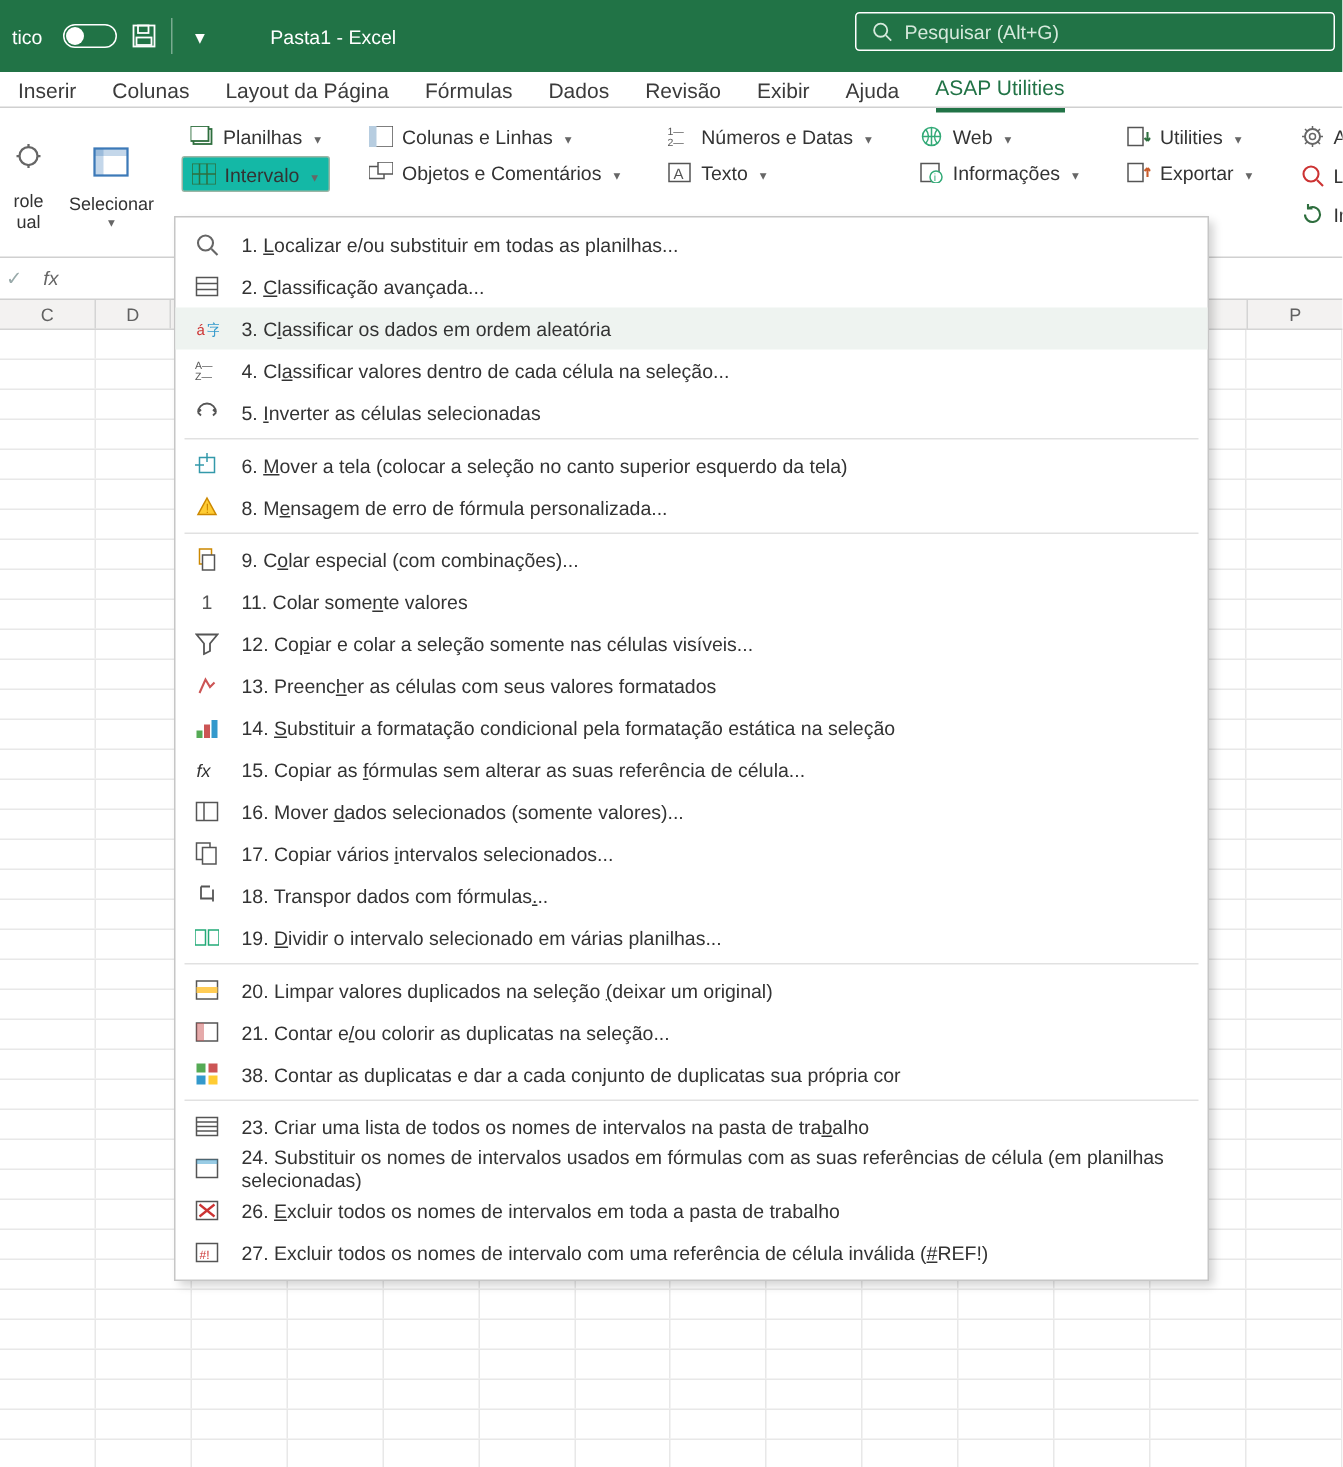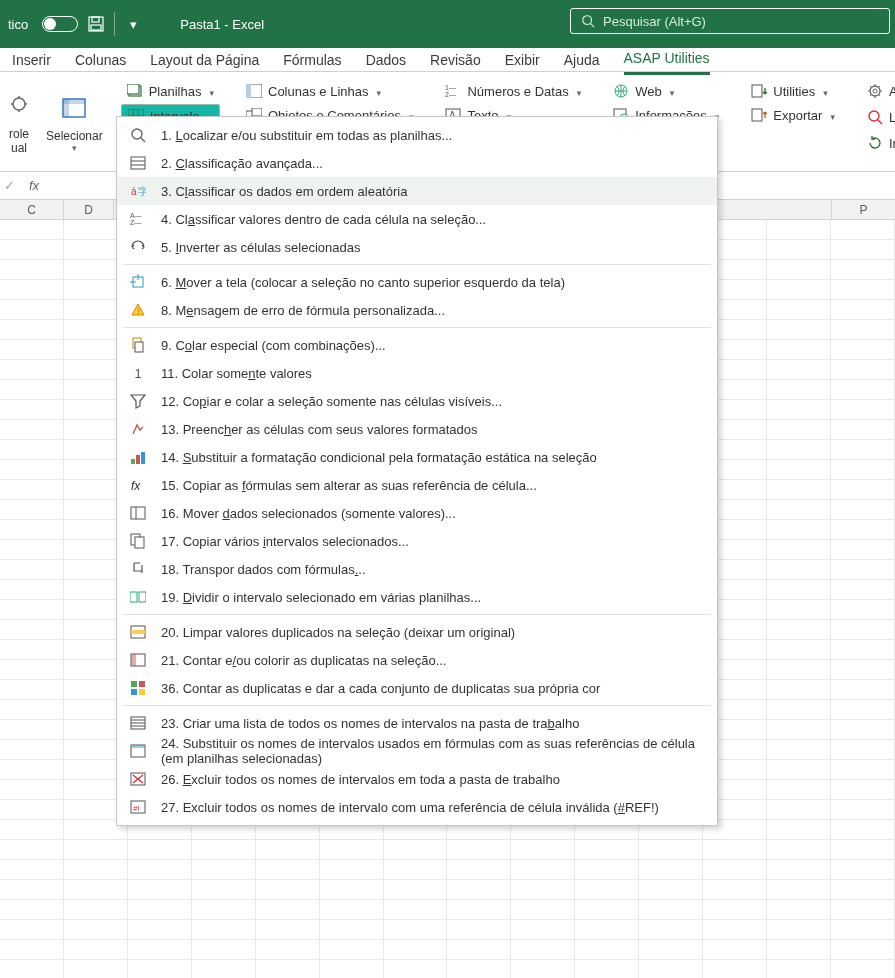--- a/index.html
+++ b/index.html
@@ -40,21 +40,21 @@
   .fxcheck { color: #9aa; margin-right: 6px; }
 
   
   .grid { position: relative; height: 800px; }
   .colhdr { display: flex; height: 20px; border-bottom: 1px solid #d4d4d4; background: #f3f2f1; }
   .colhdr div { width: 64px; border-right: 1px solid #d4d4d4; text-align: center; font-size: 12px; color: #616161; line-height: 20px; }
   .rows div.row { height: 20px; border-bottom: 1px solid #e8e8e8; display: flex; }
   .rows div.row span { width: 64px; border-right: 1px solid #e8e8e8; }
 
   
-  .dropdown { position: absolute; left: 116px; top: 116px; width: 602px; background: #fff; border: 1px solid #c6c6c6; box-shadow: 3px 3px 6px rgba(0,0,0,0.18); z-index: 10; padding: 4px 0; }
+  .dropdown { position: absolute; left: 116px; top: 144px; width: 690px; background: #fff; border: 1px solid #c6c6c6; box-shadow: 3px 3px 6px rgba(0,0,0,0.18); z-index: 10; padding: 4px 0; }
   .ditem { display: flex; align-items: center; height: 28px; padding: 0 10px; cursor: pointer; font-size: 13px; color: #333; }
   .ditem:hover, .ditem.hov { background: #eef3f0; }
   .ditem .mi { width: 22px; display: inline-flex; align-items: center; justify-content: center; margin-right: 12px; color: #555; flex-shrink: 0; }
   .ditem .num { color: #333; }
   .ditem .ul { text-decoration: underline; }
   .dsep { height: 1px; background: #e1e1e1; margin: 3px 6px; }
 
   
   .colP { position: absolute; right: 0; top: 210px; width: 64px; border-left: 1px solid #d4d4d4; border-bottom: 1px solid #d4d4d4; height: 20px; background: #f3f2f1; text-align: center; font-size: 12px; color: #616161; line-height: 20px; }
 
@@ -1076,21 +1076,21 @@
     </div>
     <div class="ditem">
       <span class="mi">
         <svg width="16" height="16" viewBox="0 0 16 16">
           <rect x="1" y="1" width="6" height="6" fill="#5a5"></rect>
           <rect x="9" y="1" width="6" height="6" fill="#c55"></rect>
           <rect x="1" y="9" width="6" height="6" fill="#39c"></rect>
           <rect x="9" y="9" width="6" height="6" fill="#fc3"></rect>
         </svg>
       </span>
-      <span><span class="num">36.  </span>Contar as duplicatas e dar a cada conjunto de duplicatas sua própria cor</span>
+      <span><span class="num">38.  </span>Contar as duplicatas e dar a cada conjunto de duplicatas sua própria cor</span>
     </div>
     <div class="dsep"></div>
     <div class="ditem">
       <span class="mi">
         <svg width="16" height="16" viewBox="0 0 16 16">
           <rect x="1" y="2" width="14" height="12" fill="none" stroke="#555"></rect>
           <line x1="1" y1="5" x2="15" y2="5" stroke="#555"></line>
           <line x1="1" y1="8" x2="15" y2="8" stroke="#555"></line>
           <line x1="1" y1="11" x2="15" y2="11" stroke="#555"></line>
         </svg>

